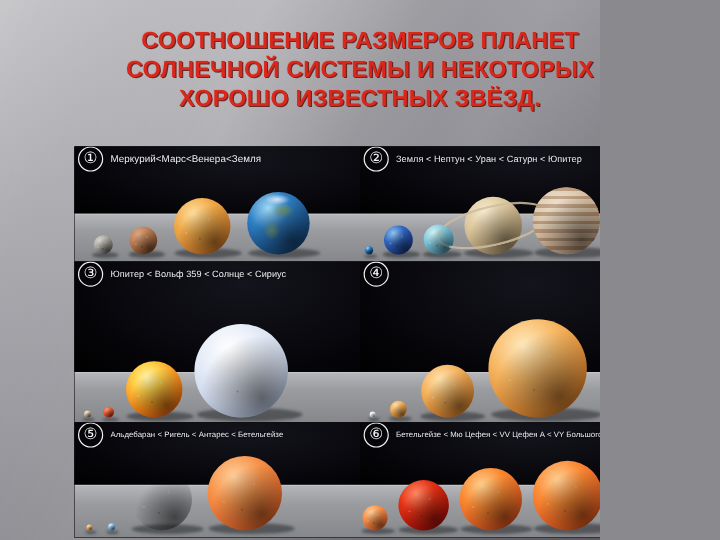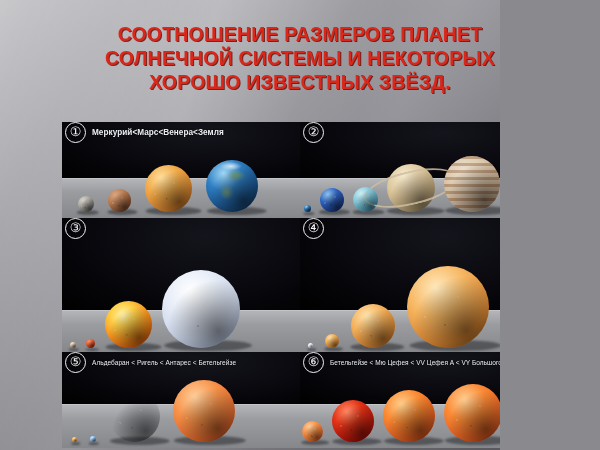--- a/index.html
+++ b/index.html
@@ -127,21 +127,21 @@
   .cap {
     flex: 1 1 auto;
     margin-left: 6px;
     color: #eceff2;
     font-size: 7.6px;
     letter-spacing: 0.05px;
     white-space: nowrap;
     overflow: hidden;
     text-shadow: 0 0 2px rgba(0,0,0,0.9);
   }
-  .cap.big { font-size: 8.2px; font-weight: bold; }
+  .cap.big { font-size: 8.2px; }
   .cap.small { font-size: 6.5px; }
 
   
   .bodies {
     position: absolute;
     left: 0; right: 0; bottom: 0;
     display: flex;
     align-items: flex-end;
     z-index: 3;
   }
@@ -273,20 +273,21 @@
         </div>
       </div>
     </div>
 
     <div class="panel">
       <div class="sky" style="height:56px"></div>
       <div class="floor" style="height:40px"></div>
       <div class="horizon" style="top:56px"></div>
       <div class="cap-row">
         <div class="num">②</div>
+        <div class="cap">Земля &lt; Нептун &lt; Уран &lt; Сатурн &lt; Юпитер</div>
       </div>
       <div class="bodies" style="height:96px; padding:0 26px 6px 4px; gap:9px;">
         <div class="body-wrap">
           <div class="shadow" style="width:11px;height:3px;"></div>
           <div class="sphere s-earth" style="width:7px;height:7px;"></div>
         </div>
         <div class="body-wrap">
           <div class="shadow" style="width:31px;height:6px;"></div>
           <div class="sphere s-neptune" style="width:24px;height:24px;">
               <div class="grain"></div>
@@ -312,20 +313,21 @@
         </div>
       </div>
     </div>
 
     <div class="panel">
       <div class="sky" style="height:92px"></div>
       <div class="floor" style="height:42px"></div>
       <div class="horizon" style="top:92px"></div>
       <div class="cap-row">
         <div class="num">③</div>
+        <div class="cap">Юпитер &lt; Вольф 359 &lt; Солнце &lt; Сириус</div>
       </div>
       <div class="bodies" style="height:134px; padding:0 26px 4px 8px; gap:10px;">
         <div class="body-wrap">
           <div class="shadow" style="width:10px;height:3px;"></div>
           <div class="sphere s-jupiter" style="width:6px;height:6px;"></div>
         </div>
         <div class="body-wrap">
           <div class="shadow" style="width:14px;height:3px;"></div>
           <div class="sphere s-wolf" style="width:9px;height:9px;"></div>
         </div>

